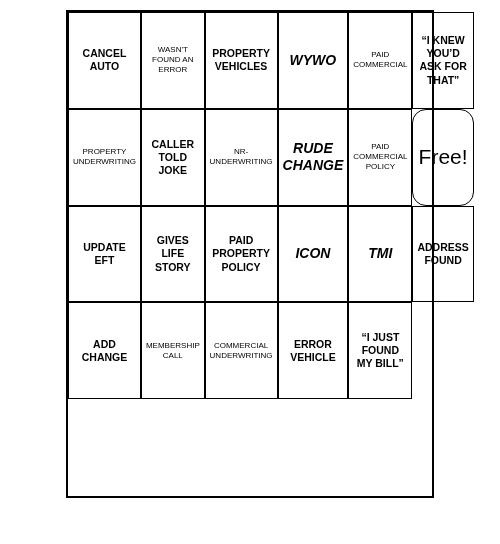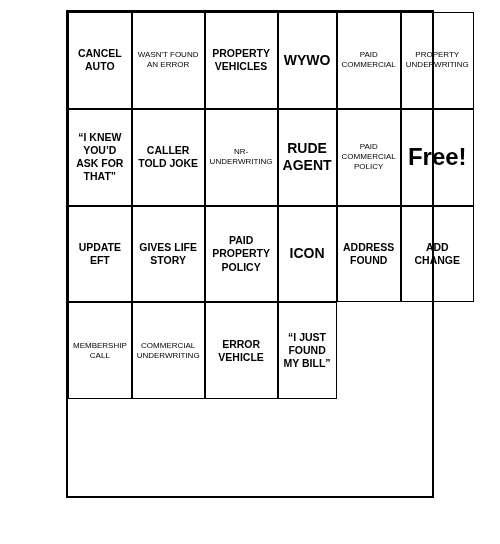--- a/index.html
+++ b/index.html
@@ -48,55 +48,58 @@
       line-height: 1.25;
       color: #000;
       cursor: pointer;
       user-select: none;
     }
     .bingo-cell.small-text {
       font-size: 8px;
       font-weight: normal;
     }
     .bingo-cell.free {
-      font-size: 24px;
-      font-weight: bold;
+      font-size: 21px;
+      font-weight: normal;
+      border-radius: 14px;
     }
     .bingo-cell.large-text {
       font-size: 14px;
       font-weight: bold;
+      font-style: italic;
     }
   </style>
 </head>
 <body>
 
 <div class="bingo-title">
   <span></span>
   <span></span>
   <span></span>
   <span></span>
   <span></span>
 </div>
 
 <div class="bingo-grid" id="bingo-grid">
 <div class="bingo-cell">CANCEL AUTO</div>
     <div class="bingo-cell small-text">WASN'T FOUND AN ERROR</div>
     <div class="bingo-cell">PROPERTY VEHICLES</div>
     <div class="bingo-cell large-text">WYWO</div>
     <div class="bingo-cell small-text">PAID COMMERCIAL</div>
+    <div class="bingo-cell">“I KNEW YOU’D ASK FOR THAT”</div>
     <div class="bingo-cell small-text">PROPERTY UNDERWRITING</div>
-    <div class="bingo-cell">“I KNEW YOU’D ASK FOR THAT”</div>
     <div class="bingo-cell">CALLER TOLD JOKE</div>
     <div class="bingo-cell small-text">NR-UNDERWRITING</div>
-    <div class="bingo-cell large-text">RUDE AGENT</div>
+    <div class="bingo-cell large-text">RUDE CHANGE</div>
     <div class="bingo-cell small-text">PAID COMMERCIAL POLICY</div>
     <div class="bingo-cell free">Free!</div>
     <div class="bingo-cell">UPDATE EFT</div>
     <div class="bingo-cell">GIVES LIFE STORY</div>
     <div class="bingo-cell">PAID PROPERTY POLICY</div>
     <div class="bingo-cell large-text">ICON</div>
+    <div class="bingo-cell large-text">TMI</div>
     <div class="bingo-cell">ADDRESS FOUND</div>
     <div class="bingo-cell">ADD CHANGE</div>
     <div class="bingo-cell small-text">MEMBERSHIP CALL</div>
     <div class="bingo-cell small-text">COMMERCIAL UNDERWRITING</div>
     <div class="bingo-cell">ERROR VEHICLE</div>
     <div class="bingo-cell">“I JUST FOUND MY BILL”</div>
   </div>
 
 </body></html>

